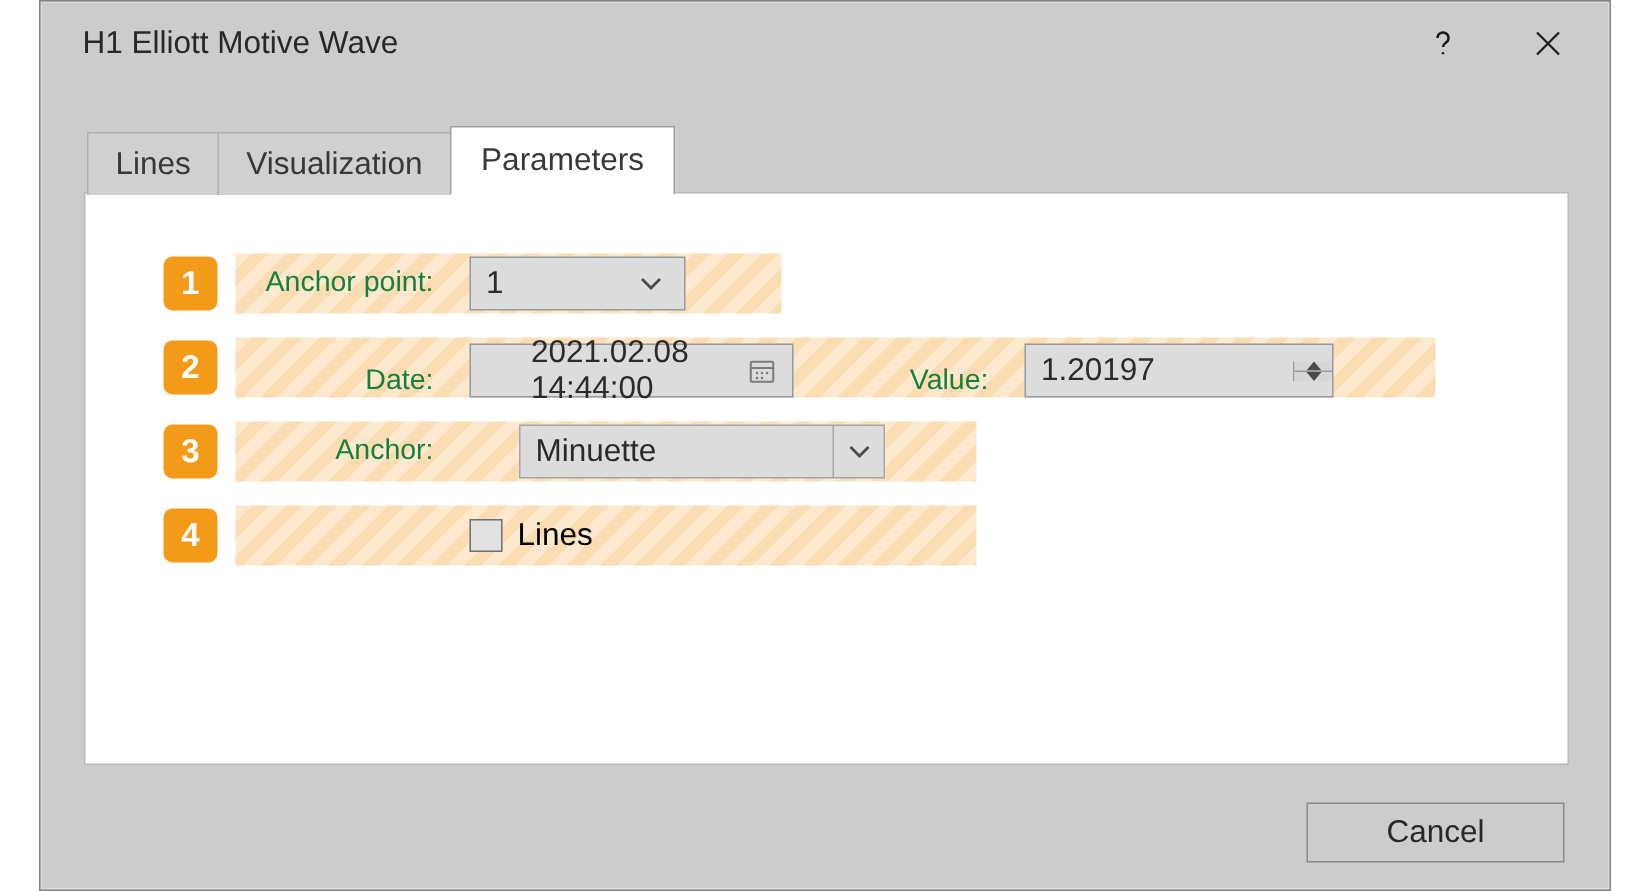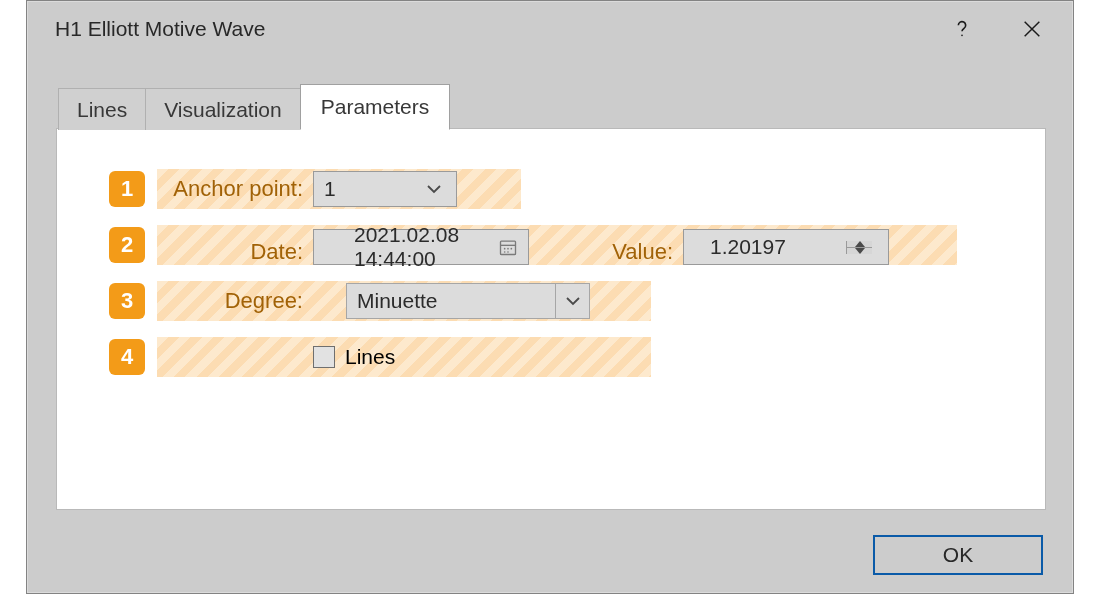--- a/index.html
+++ b/index.html
@@ -104,23 +104,23 @@
       repeating-linear-gradient(
         135deg,
         #fde9cd 0px,
         #fde9cd 8px,
         #fcdcb2 8px,
         #fcdcb2 16px
       );
   }
 
   .label {
-    color: #a16207;
-    font-size: 22px;
-    padding-right: 10px;
+    color: #15803d;
+    font-size: 19px;
+    padding-right: 24px;
     text-align: right;
   }
 
   .combo, .textfield, .spinner {
     height: 36px;
     background: #dcdcdc;
     border: 1px solid #9a9a9a;
     display:flex;
     align-items:center;
     font-size: 21px;
@@ -142,21 +142,21 @@
     display:flex;align-items:center;justify-content:center;
   }
 
   .textfield .calicon {
     margin-left:auto;
     display:flex;align-items:center;justify-content:center;
     width:26px;height:26px;
   }
 
   .spinner {
-    padding:16px;
+    padding:0;
     display:flex;
   }
   .spinner .val {
     flex:1; padding:0 10px; display:flex;align-items:center;
   }
   .spinner .spins {
     width:26px;
     border-left:1px solid #9a9a9a;
     display:flex; flex-direction:column;
   }
@@ -289,21 +289,21 @@
               </div>
           </div>
         </div>
       </div>
     </div>
 
     <div class="row" id="row3">
       <div class="badge">3</div>
       <div class="hatched strip"></div>
       <div style="position:relative;z-index:1;display:flex;align-items:center;height:100%;padding-left:6px;">
-        <div class="label" style="width:150px;">Degree:</div>
+        <div class="label" style="width:150px;">Anchor:</div>
         <div class="combo wide" style="width:244px;padding-right:38px;margin-left:33px;">
           <span>Minuette</span>
           <span class="chevbox">
             <svg viewBox="0 0 16 10" width="16" height="10" style="stroke:#4a4a4a;stroke-width:1.8;fill:none;">
                 <path d="M2 2 L8 8 L14 2"></path>
               </svg>
           </span>
         </div>
       </div>
     </div>
@@ -316,18 +316,18 @@
         <div style="display:flex;align-items:center;">
           <div class="checkbox"></div>
           <span>Lines</span>
         </div>
       </div>
     </div>
 
   </div>
 
   <div class="btnbar">
-    <div class="winbtn default">
-        <span>OK</span>
+    <div class="winbtn">
+        <span>Cancel</span>
       </div>
   </div>
 
 </div>
 
 </body></html>

